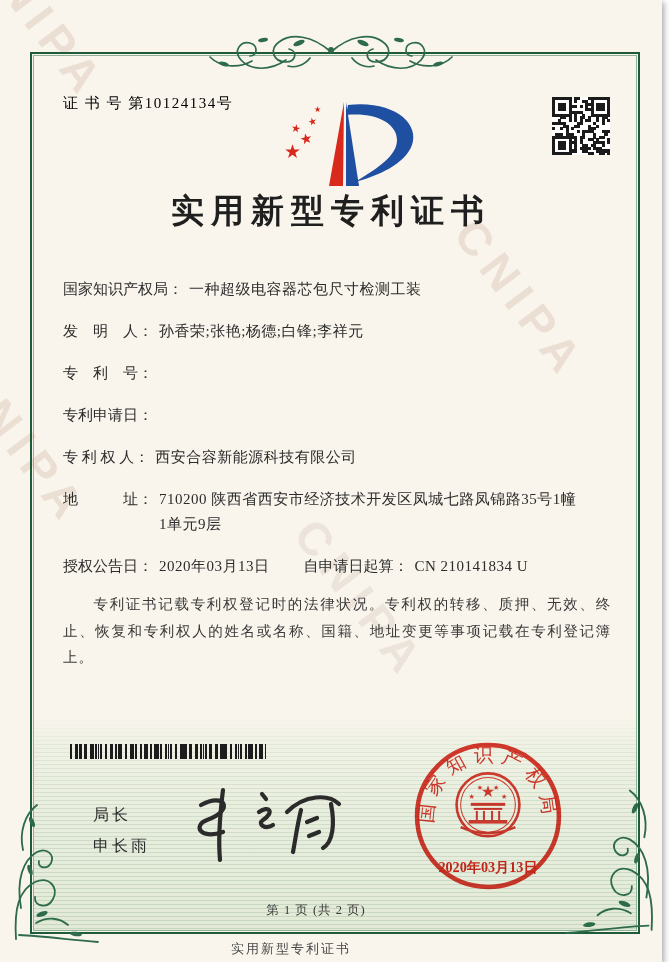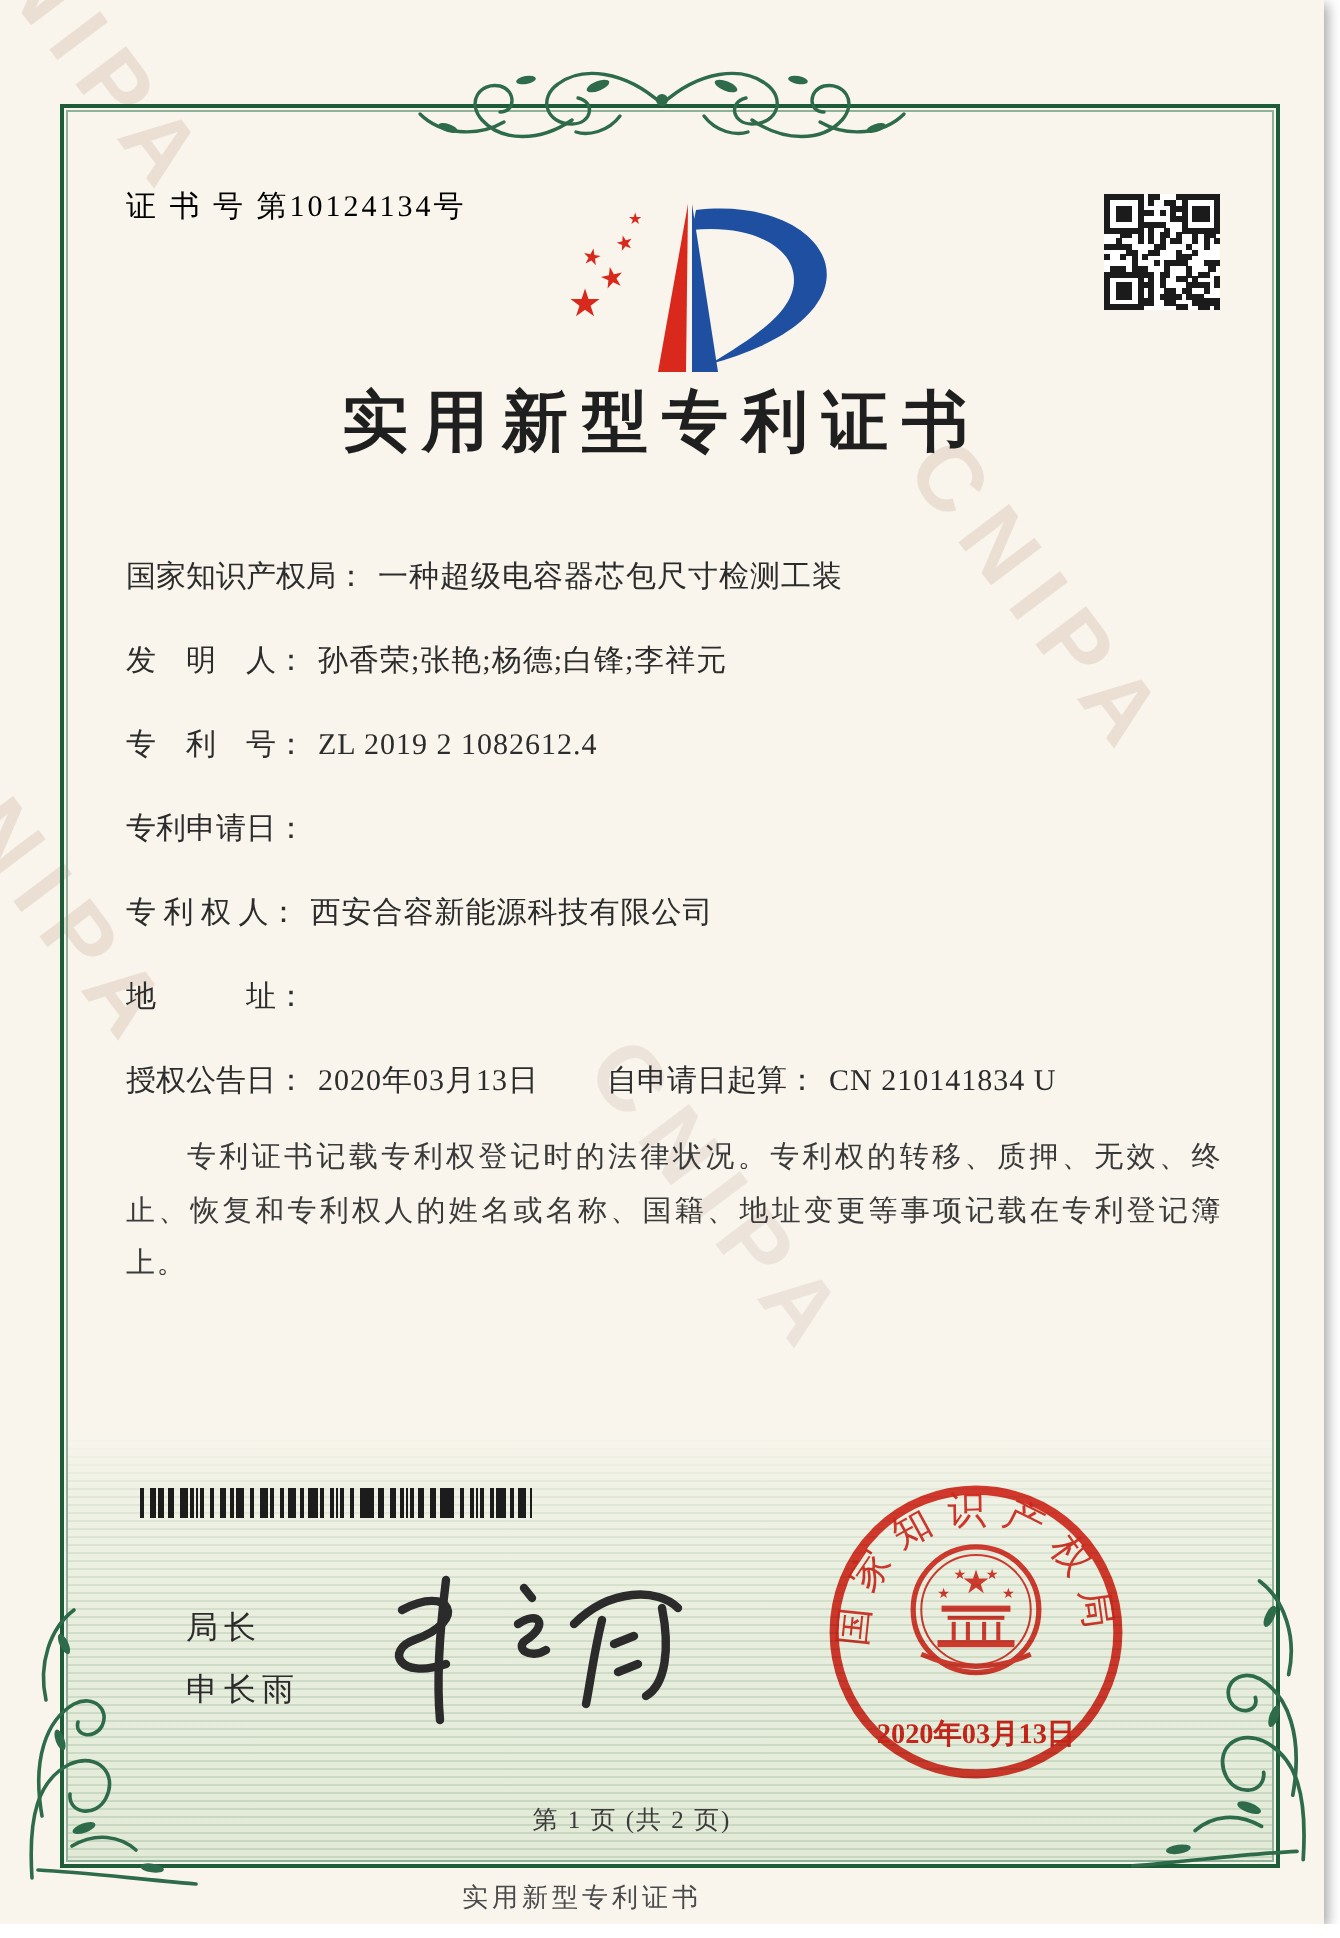--- a/index.html
+++ b/index.html
@@ -379,31 +379,31 @@
     <div class="frow">
       <span class="flabel">国家知识产权局：</span>
       <span class="fvalue">一种超级电容器芯包尺寸检测工装</span>
     </div>
     <div class="frow">
       <span class="flabel">发　明　人：</span>
       <span class="fvalue">孙香荣;张艳;杨德;白锋;李祥元</span>
     </div>
     <div class="frow">
       <span class="flabel">专　利　号：</span>
-      <span class="fvalue">ZL 2019 2 1082612.4</span>
     </div>
     <div class="frow">
       <span class="flabel">专利申请日：</span>
     </div>
     <div class="frow">
       <span class="flabel">专 利 权 人：</span>
       <span class="fvalue">西安合容新能源科技有限公司</span>
     </div>
     <div class="frow">
       <span class="flabel">地　　　址：</span>
+      <span class="fvalue" style="max-width:420px;">710200 陕西省西安市经济技术开发区凤城七路凤锦路35号1幢1单元9层</span>
     </div>
     <div class="grant">
       <span class="pair">
         <span class="flabel">授权公告日：</span>
         <span class="fvalue">2020年03月13日</span>
       </span>
       <span class="pair">
         <span class="flabel">自申请日起算：</span>
         <span class="fvalue">CN 210141834 U</span>
       </span>

